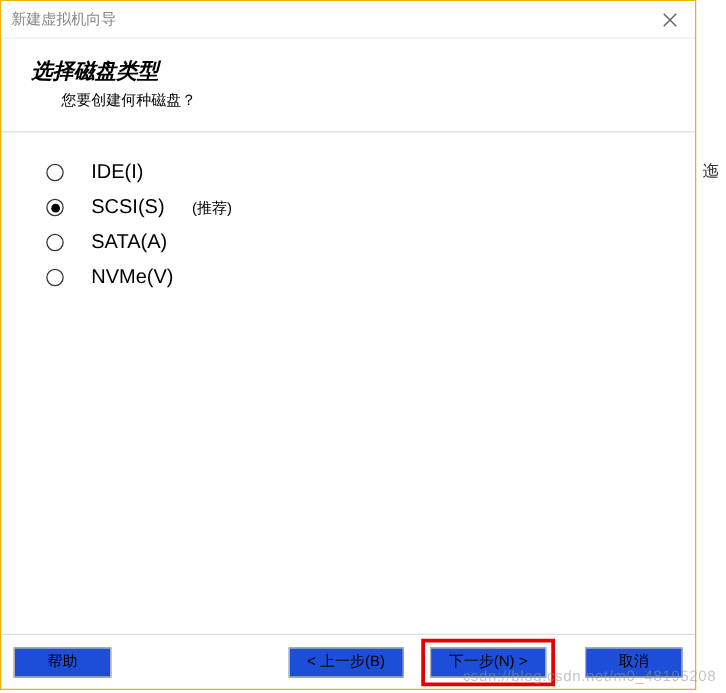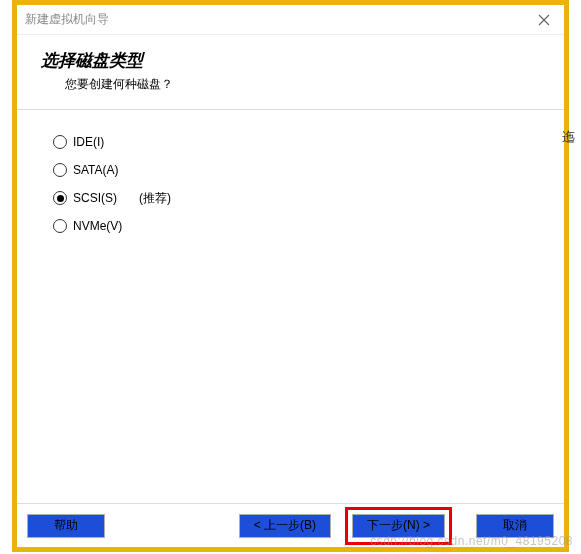--- a/index.html
+++ b/index.html
@@ -11,24 +11,24 @@
       font-family: "Microsoft YaHei", "SimSun", sans-serif;
       font-size: 12px;
       background: #fff;
       width: 581px;
       height: 554px;
       position: relative;
     }
     .dialog {
       width: 557px;
       height: 552px;
-      border: 5px solid #eab308;
-      background: #fff;
-      position: absolute;
-      left: 12px;
+      border: 1px solid #eab308;
+      background: #fff;
+      position: absolute;
+      left: 0;
       top: 0;
     }
     .titlebar {
       height: 30px;
       background: #fff;
       display: flex;
       align-items: center;
       padding: 0 8px;
       color: #888;
       font-size: 12px;
@@ -91,22 +91,23 @@
       background: #fff;
     }
     .radio-circle.checked::after {
       content: "";
       width: 7px;
       height: 7px;
       border-radius: 50%;
       background: #000;
     }
     .radio-label {
-      font-size: 12px;
-      color: #000;
+      font-size: 16px;
+      color: #000;
+      margin-left: 16px;
     }
     .radio-hint {
       font-size: 12px;
       color: #000;
       margin-left: 22px;
     }
     .footer {
       position: absolute;
       bottom: 0;
       left: 0;
@@ -184,28 +185,28 @@
 
   <div class="content-section">
     <div class="radio-group">
 
       <div class="radio-item">
         <span class="radio-circle"></span>
         <span class="radio-label">IDE(I)</span>
       </div>
 
       <div class="radio-item">
-        <span class="radio-circle"></span>
-        <span class="radio-label">SATA(A)</span>
-      </div>
-
-      <div class="radio-item">
         <span class="radio-circle checked"></span>
         <span class="radio-label">SCSI(S)</span>
         <span class="radio-hint">(推荐)</span>
+      </div>
+
+      <div class="radio-item">
+        <span class="radio-circle"></span>
+        <span class="radio-label">SATA(A)</span>
       </div>
 
       <div class="radio-item">
         <span class="radio-circle"></span>
         <span class="radio-label">NVMe(V)</span>
       </div>
 
     </div>
   </div>
 

